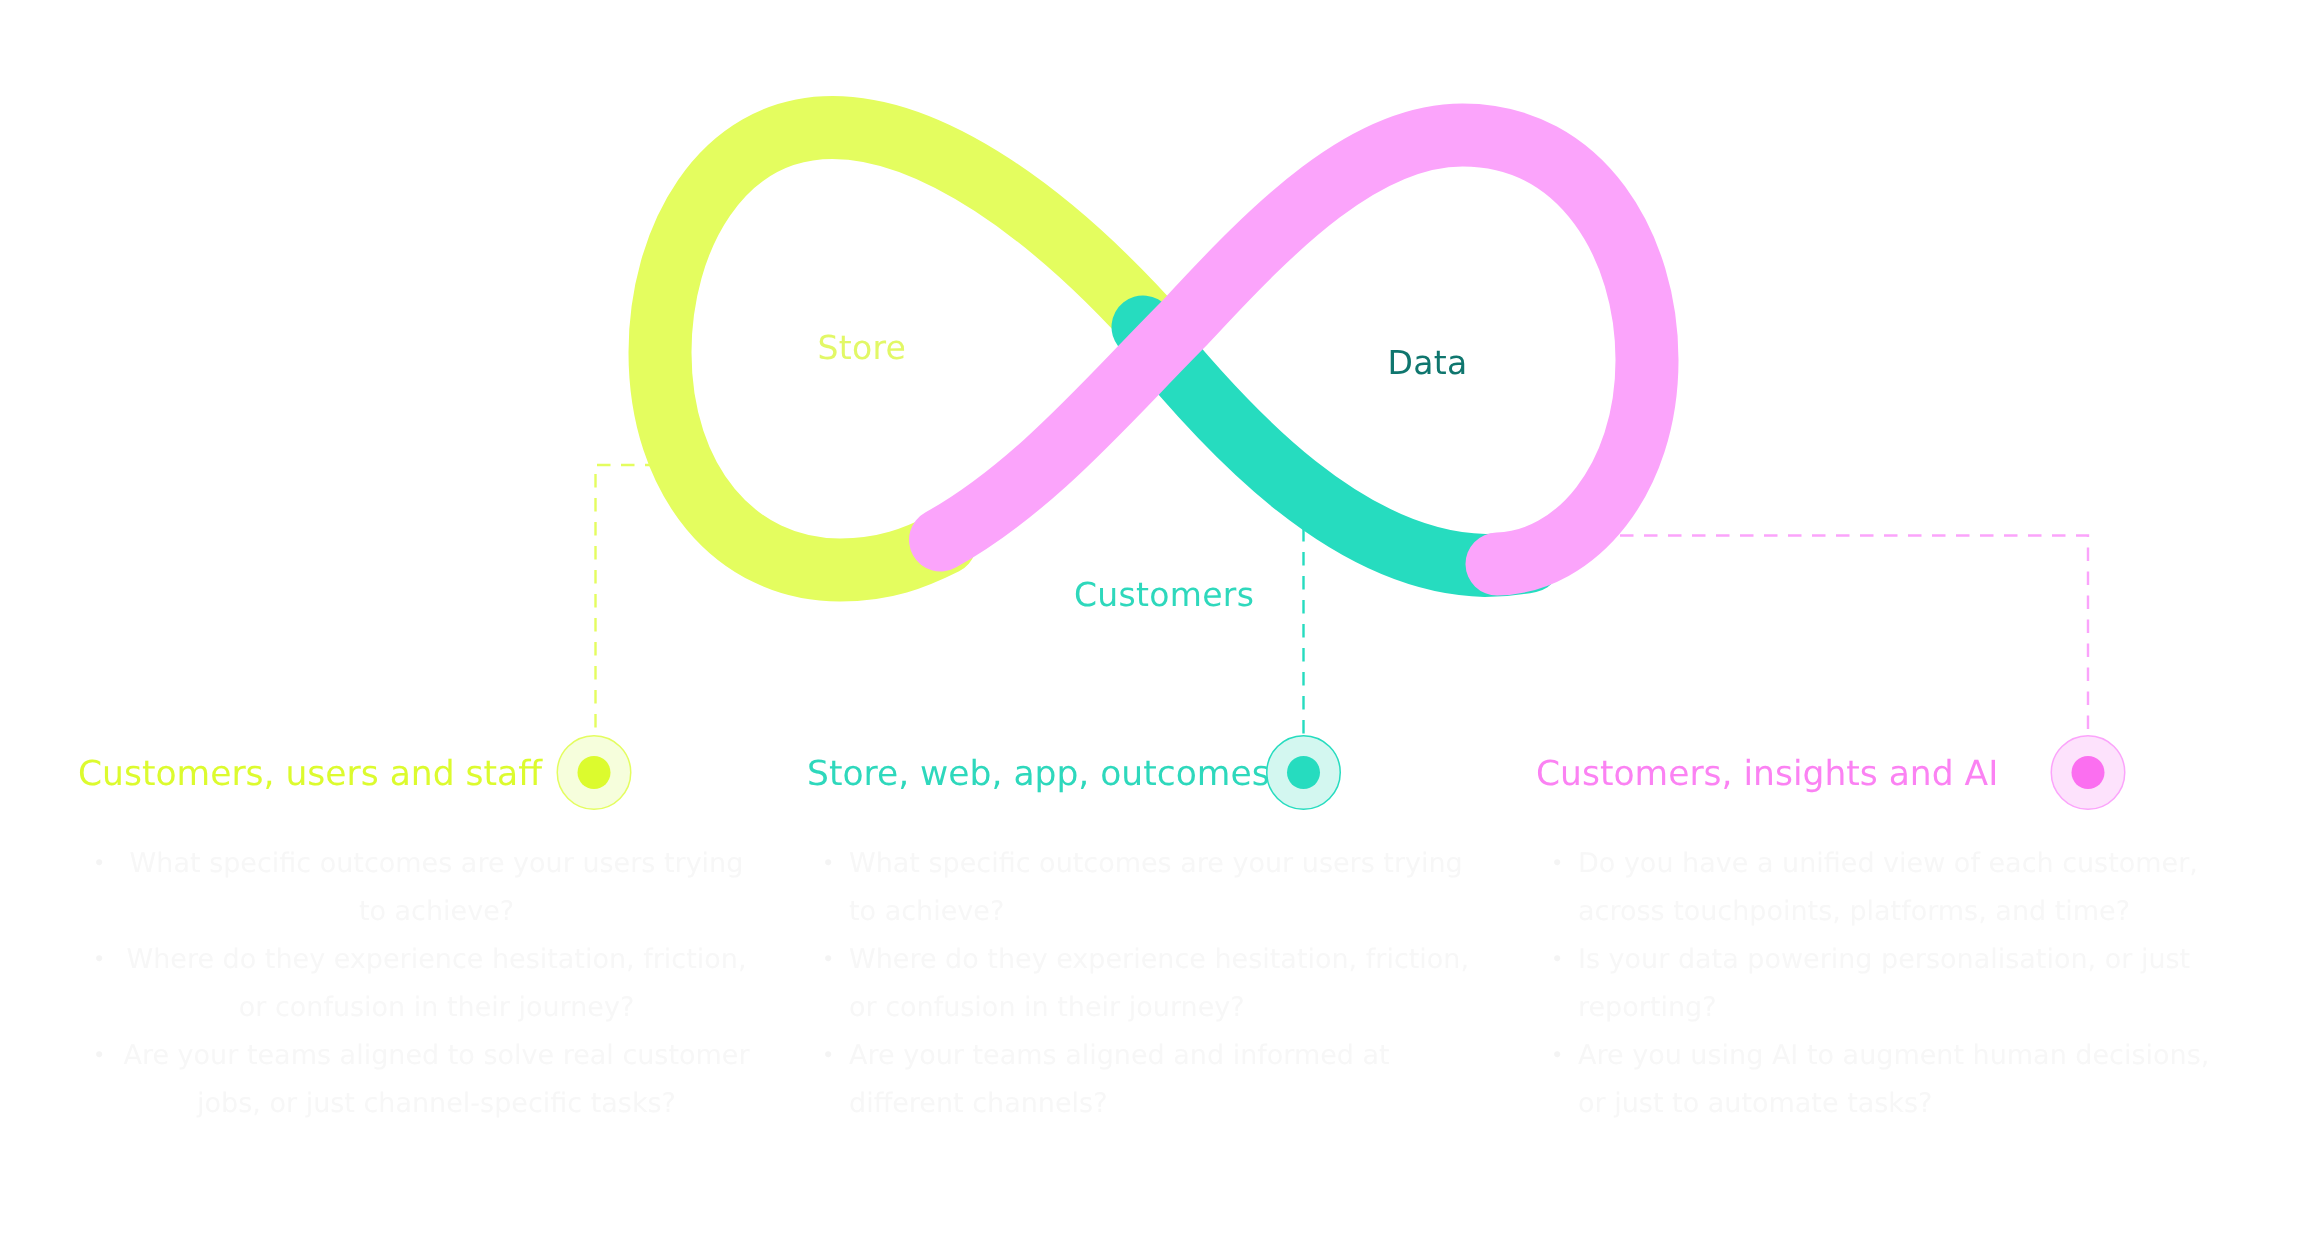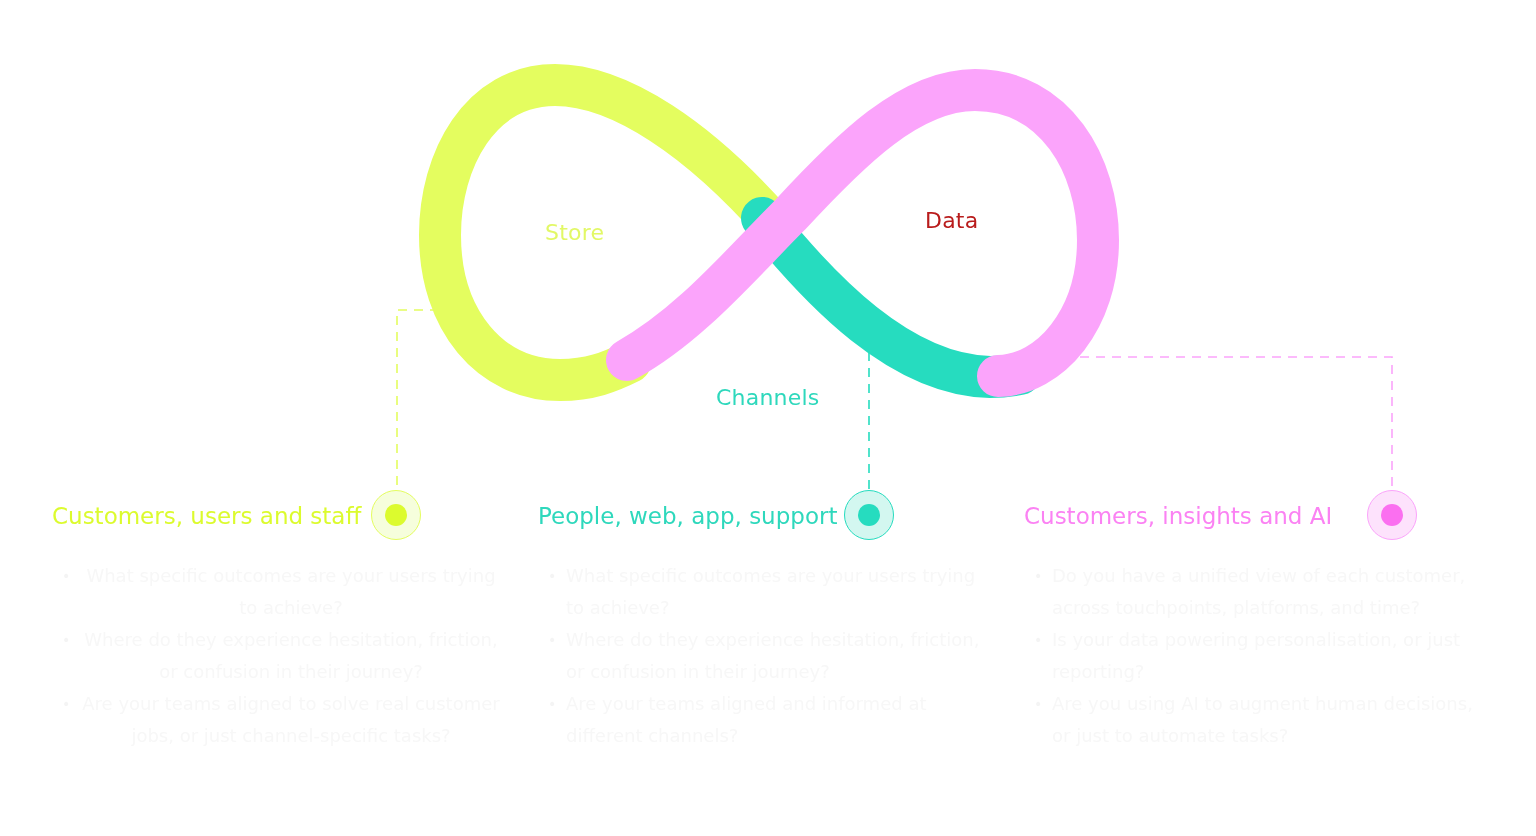--- a/index.html
+++ b/index.html
@@ -27,22 +27,22 @@
   <path d="M1080 357 H1392 V490" fill="none" stroke="#fba4fb" stroke-width="1.6" stroke-dasharray="9 7"></path>
 
   <path d="M775 225 C 700 140, 620 85, 555 85 C 480 85, 440 160, 440 235 C 440 320, 490 380, 560 380 C 590 380, 610 372, 630 362" fill="none" stroke="#e4fd5f" stroke-width="42" stroke-linecap="round"></path>
 
   <path d="M762 218 C 820 290, 900 375, 990 377 C 1005 377, 1015 375, 1020 374" fill="none" stroke="#26dcbf" stroke-width="42" stroke-linecap="round"></path>
 
   <path d="M627 360 C 690 325, 740 265, 790 215 C 850 150, 910 90, 975 90 C 1055 90, 1098 165, 1098 240 C 1098 320, 1050 375, 998 376" fill="none" stroke="#fba4fb" stroke-width="42" stroke-linecap="round"></path>
 </svg>
 
 <div class="loop-label" style="left:545px; top:220px; color:#e2f866;">Store</div>
-<div class="loop-label" style="left:925px; top:208px; color:#b91c1c;">Data</div>
-<div class="loop-label" style="left:716px; top:385px; color:#2ed8bc;">Channels</div>
+<div class="loop-label" style="left:925px; top:230px; color:#0f766e;">Data</div>
+<div class="loop-label" style="left:716px; top:385px; color:#2ed8bc;">Customers</div>
 
 <div class="marker" style="left:371px; top:490px; border-color:#e4fd5f; background:#f6fedc;">
   <div class="dot" style="background:#dcfb2e;"></div>
 </div>
 <div class="marker" style="left:844px; top:490px; border-color:#26dcbf; background:#d3f7f0;">
   <div class="dot" style="background:#26dcbf;"></div>
 </div>
 <div class="marker" style="left:1367px; top:490px; border-color:#fba4fb; background:#fde2fc;">
   <div class="dot" style="background:#fb6ff0;"></div>
 </div>
@@ -53,21 +53,21 @@
     </div>
   <ul class="qs">
     <li>What specific outcomes are your users trying to achieve?</li>
     <li>Where do they  experience hesitation, friction, or confusion in their journey?</li>
     <li>Are your teams aligned to solve real customer jobs, or just channel-specific tasks?</li>
   </ul>
 </div>
 
 <div class="col" style="left:538px;">
   <div class="col-head">
-      <span class="col-title" style="color:#2ed8bc;">People, web, app, support</span>
+      <span class="col-title" style="color:#2ed8bc;">Store, web, app, outcomes</span>
     </div>
   <ul class="qs">
     <li>What specific outcomes are your users trying to achieve?</li>
     <li>Where do they  experience hesitation, friction, or confusion in their journey?</li>
     <li>Are your teams aligned and informed at different channels?</li>
   </ul>
 </div>
 
 <div class="col" style="left:1024px;">
   <div class="col-head">

